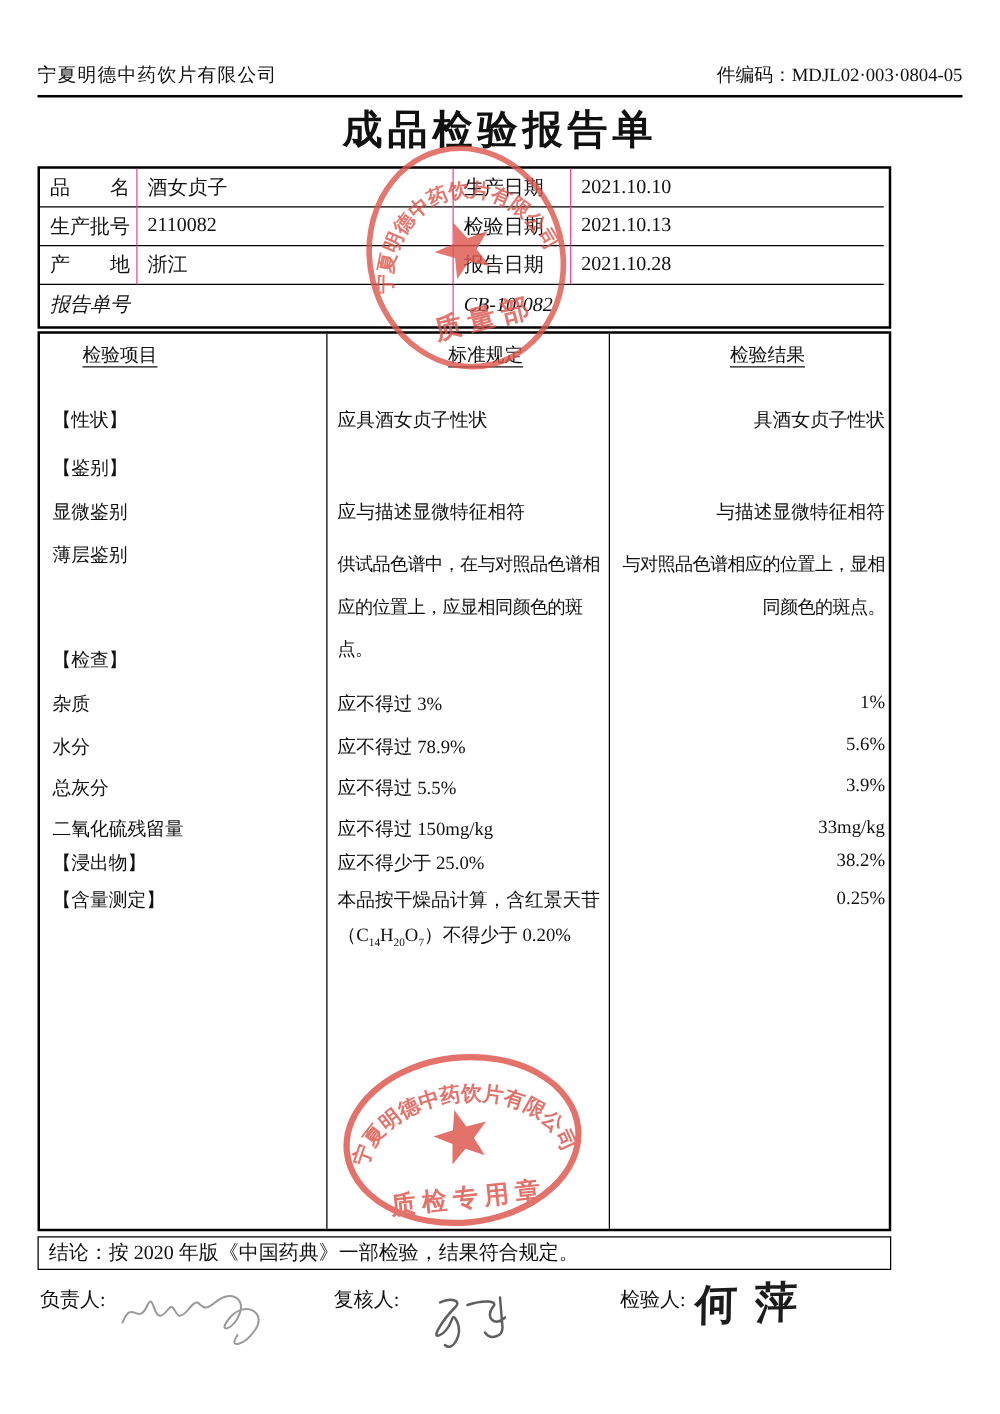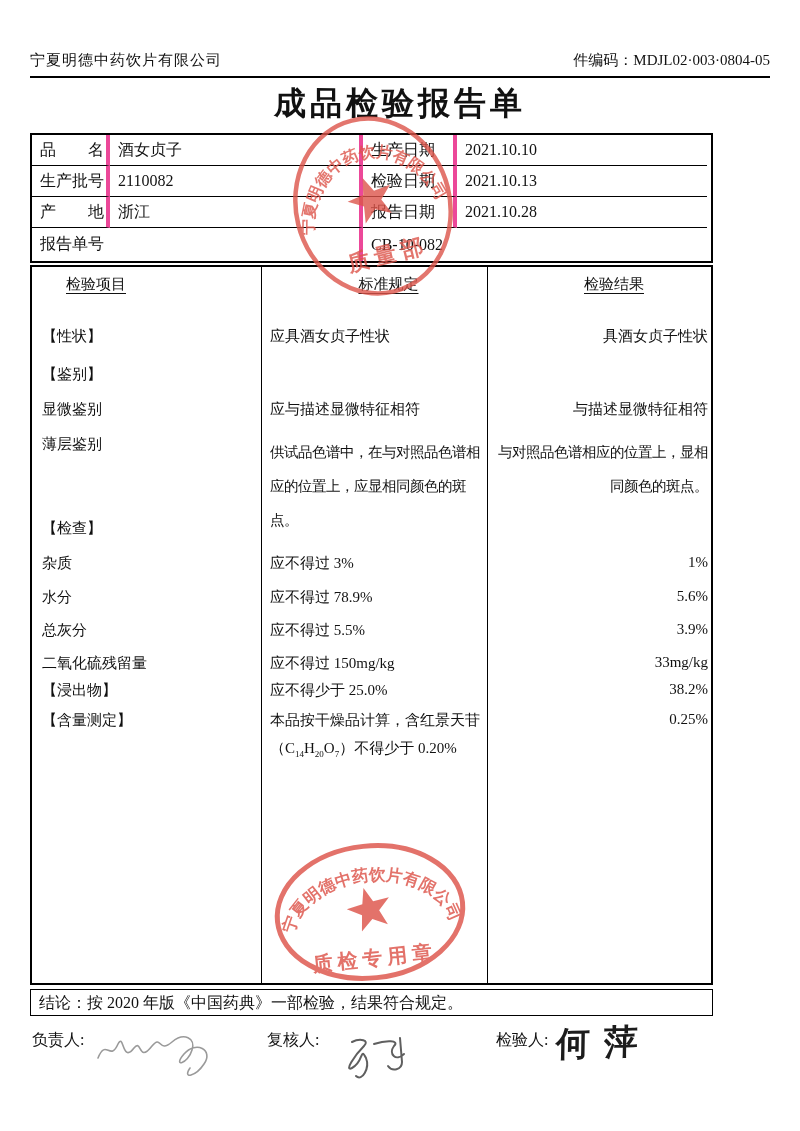--- a/index.html
+++ b/index.html
@@ -13,24 +13,24 @@
   .hdr .code{position:absolute;right:0;bottom:6px;text-align:center;}
 
   .title{position:absolute;left:0;top:82px;width:100%;text-align:center;
          font-size:32px;font-weight:bold;letter-spacing:4px;}
 
   
   .info{position:absolute;left:30px;top:133px;width:683px;height:130px;
         border:2px solid #000;box-sizing:border-box;display:grid;
         grid-template-columns:78px 253px 94px 250px;
         grid-template-rows:31px 31px 31px 33px;font-size:16px;}
-  .info .c{border-right:4px solid #ec4899;border-bottom:1px solid #000;
+  .info .c{border-right:1px solid #ec4899;border-bottom:1px solid #000;
            display:flex;align-items:center;padding:0 8px;white-space:nowrap;overflow:hidden;}
   .info .noR{border-right:none;}
-  .info .noB{border-bottom:none;}
+  .info .noB{border-bottom:none;font-style:italic;}
   .info .sp2{grid-column:span 2;}
 
   
   .main{position:absolute;left:30px;top:265px;width:683px;height:720px;
         border:2px solid #000;box-sizing:border-box;font-size:15px;}
   .vline{position:absolute;top:0;bottom:0;width:1px;background:#000;}
   .trow{position:absolute;left:0;width:100%;}
   .tc1{position:absolute;left:10px;width:212px;}
   .tc2{position:absolute;left:238px;width:213px;}
   .tc3{position:absolute;left:464px;width:212px;text-align:right;}

